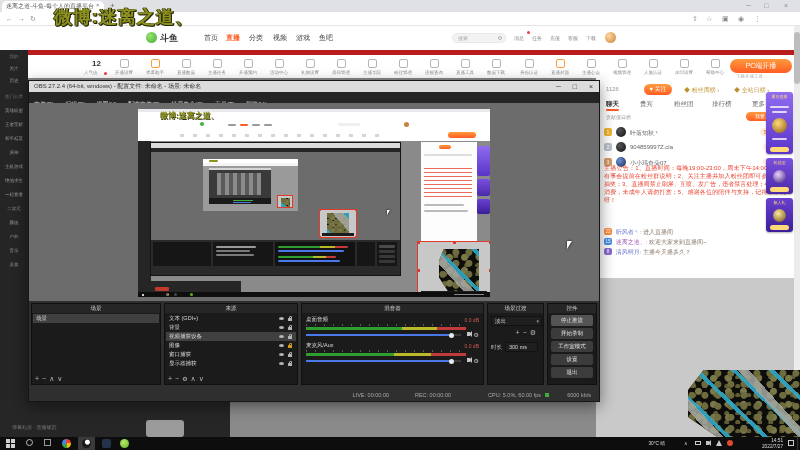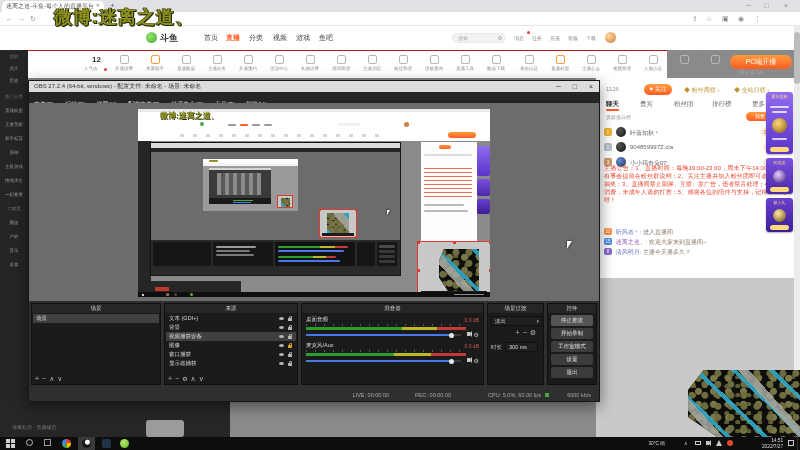--- a/index.html
+++ b/index.html
@@ -14,21 +14,21 @@
     font-size:6px;color:#555;line-height:11px;padding:0 4px;box-sizing:border-box;overflow:hidden;}
   .toolbar{left:0;top:12px;width:800px;height:14px;background:#fff;border-bottom:1px solid #e6e6e6;box-sizing:border-box;}
   .bicon{font-size:7px;color:#8a8a8a;line-height:14px;}
   
   .watermark{left:54px;top:5px;font-size:18px;font-weight:bold;color:#8d911f;letter-spacing:1px;z-index:31;
     text-shadow:1px 1px 0 #23260a,-1px 0 0 #3a3d10,0 1px 0 #23260a,1px 0 0 #23260a;}
   .watermark-mini{font-size:8px;font-weight:bold;color:#8d911f;letter-spacing:0;
     text-shadow:0.5px 0.5px 0 #23260a;}
   
   .siteheader{left:0;top:26px;width:800px;height:24px;background:#fff;}
-  .featurebar{left:28px;top:50px;width:639px;height:28px;background:#fff;border-top:1px solid #b91c1c;box-sizing:border-box;}
+  .featurebar{left:28px;top:50px;width:772px;height:28px;background:#fff;border-top:5px solid #b91c1c;box-sizing:border-box;}
   .navitem{font-size:7px;color:#444;line-height:24px;}
   .nav-active{color:#ff5d23;font-weight:bold;}
   .fitem{position:absolute;width:28px;text-align:center;}
   .ficon{display:block;margin:3px auto 1px auto;width:9px;height:9px;border:1px solid #b5b5b5;border-radius:2px;box-sizing:border-box;}
   .flabel{display:block;font-size:5px;color:#8a8a8a;transform:scale(.9);}
   .cta{background:linear-gradient(180deg,#ff9a3c,#ff5d23);border-radius:8px;color:#fff;font-size:7px;
     text-align:center;line-height:14px;}
   
   .sidenav{left:0;top:50px;width:28px;height:350px;background:#252525;z-index:5;}
   .srow{position:absolute;left:0;width:28px;text-align:center;font-size:4.5px;color:#9a9a9a;}

